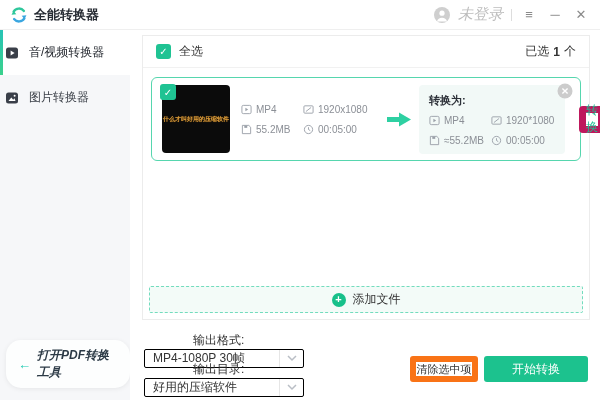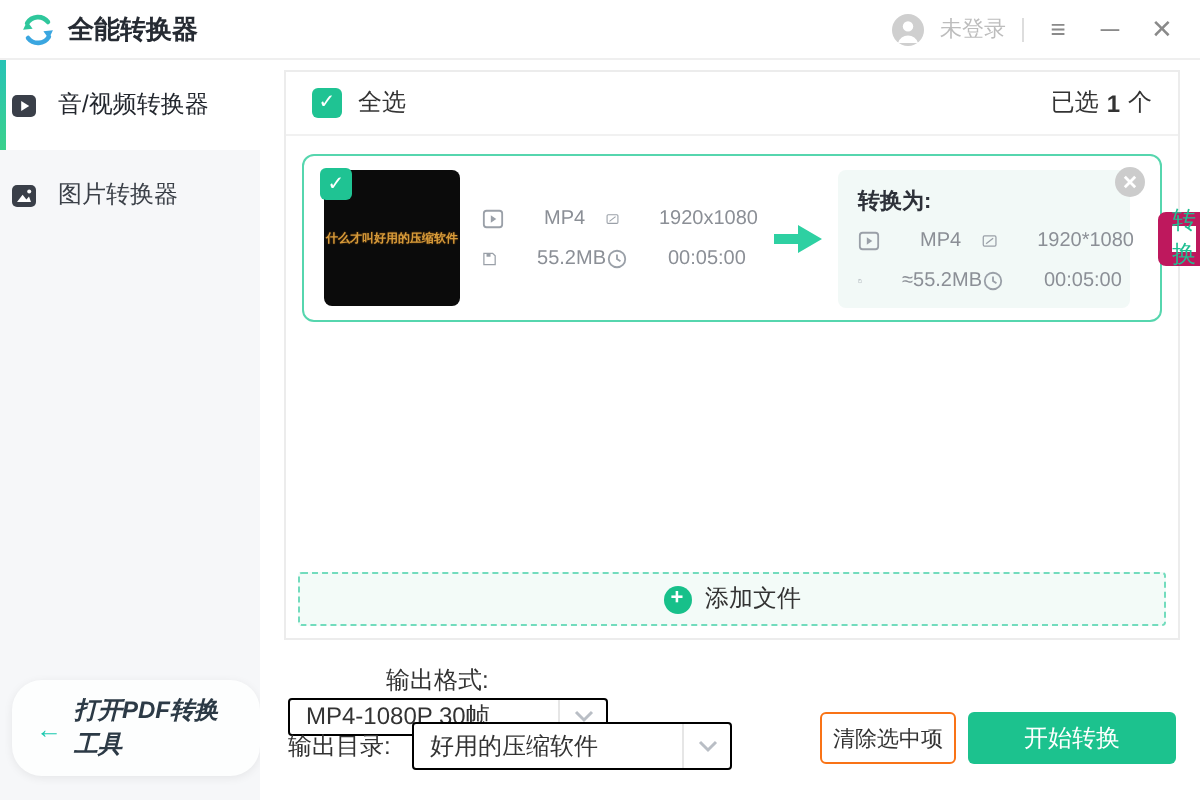--- a/index.html
+++ b/index.html
@@ -5,21 +5,21 @@
   * { margin:0; padding:0; box-sizing:border-box; }
   html,body { width:600px; height:400px; font-family:"Liberation Sans","DejaVu Sans",sans-serif; background:#fff; overflow:hidden; }
   #app { position:relative; width:600px; height:400px; background:#0369a1; }
 
   
   .titlebar { position:absolute; top:0; left:0; right:0; height:30px; background:#fff;
     border-bottom:1px solid #efefef; display:flex; align-items:center; padding:0 10px; }
   .logo { display:flex; align-items:center; }
   .app-title { font-size:13px; font-weight:bold; color:#262b33; margin-left:6px; }
   .titlebar-right { margin-left:auto; display:flex; align-items:center; gap:8px; }
-  .login-text { font-size:11px; color:#bdbdbd; }
+  .login-text { font-size:15px; color:#bdbdbd;font-style:italic; }
   .tb-divider { width:1px; height:12px; background:#ddd; }
   .tb-btn { font-size:13px; color:#8a8a8a; width:18px; text-align:center; cursor:default; line-height:18px; }
 
   
   .sidebar { position:absolute; top:30px; left:0; width:130px; bottom:0; background:#f6f7f9; }
   .side-item { height:45px; display:flex; align-items:center; padding-left:4px; gap:9px;
     font-size:12px; color:#3c4149; position:relative; }
   .side-item.active { background:#fff; color:#23272e; }
   .side-item.active::before { content:""; position:absolute; left:0; top:0; bottom:0; width:3px;
     background:linear-gradient(#27c3b6,#3bd18c); }
@@ -44,50 +44,50 @@
   
   .card { position:absolute; top:41px; left:8px; right:8px; height:84px;
     border:1px solid #56d6ae; border-radius:6px; display:flex; align-items:center; padding:7px 10px; }
   .card-check { position:absolute; top:6px; left:8px; z-index:2; width:16px; height:16px; }
   .thumb { width:68px; height:68px; background:#0b0b0b; border-radius:4px; flex:none;
     display:flex; align-items:center; justify-content:center; overflow:hidden; }
   .thumb-text { color:#d79b3a; font-size:6px; font-weight:bold; white-space:nowrap; text-shadow:0 0 1px #7a4a10; }
   .file-info { margin-left:11px; width:138px; flex:none; }
   .file-name { font-size:12px; font-weight:bold; color:#2e323a; margin-bottom:9px; white-space:nowrap; }
   .detail-grid { display:grid; grid-template-columns:62px 76px; row-gap:9px; }
-  .detail-item { display:flex; align-items:center; gap:20px; font-size:10px; color:#8b8f96; white-space:nowrap; }
+  .detail-item { display:flex; align-items:center; gap:4px; font-size:10px; color:#8b8f96; white-space:nowrap; }
   .big-arrow { flex:none; margin:0 7px; }
   .target-box { background:#f2f9f7; border-radius:4px; padding:8px 10px; width:146px; flex:none; }
   .target-title { font-size:11px; font-weight:bold; color:#2e323a; margin-bottom:7px; }
   .convert-btn { margin-left:14px; width:56px; height:27px; border:7px solid #be185d; border-radius:4px;
     background:#fff; color:#1fbf92; font-size:12px; display:flex; align-items:center; justify-content:center; }
   .card-close { position:absolute; top:5px; right:7px; }
 
   
   .add-file { position:absolute; left:6px; right:6px; bottom:6px; height:27px;
     border:1px dashed #72dcbd; background:#f3fbf8; border-radius:2px;
     display:flex; align-items:center; justify-content:center; gap:7px; }
   .plus-circle { width:14px; height:14px; border-radius:50%; background:#17c08a; color:#fff;
     font-size:11px; font-weight:bold; display:flex; align-items:center; justify-content:center; line-height:1; }
   .add-file-label { font-size:12px; color:#333; }
 
   
   .out-row { position:absolute; left:14px; display:flex; align-items:center; height:24px; }
   .out-row.row1 { top:302px;flex-direction:column; }
-  .out-row.row2 { top:331px; }
+  .out-row.row2 { top:331px;flex-direction:column; }
   .out-label { font-size:12px; color:#333; width:62px; flex:none; }
   .dropdown { width:160px; height:24px; border:1px solid #000000; border-radius:2px; display:flex;
     align-items:center; background:#fff; }
   .dropdown-value { flex:1; font-size:12px; color:#333; padding-left:8px; white-space:nowrap; }
   .dropdown-caret { width:24px; height:100%; border-left:1px solid #e6e6e6; display:flex;
     align-items:center; justify-content:center; }
 
   
   .btn-clear { position:absolute; top:326px; left:280px; width:68px; height:26px; background:#fff;
-    border:1px solid #f97316; border-radius:3px; font-size:11px; color:#333;
+    border:6px solid #f97316; border-radius:3px; font-size:11px; color:#333;
     display:flex; align-items:center; justify-content:center; }
   .btn-start { position:absolute; top:326px; left:354px; width:104px; height:26px; background:#1cc28e;
     border-radius:3px; font-size:12px; color:#fff; display:flex; align-items:center; justify-content:center; }
 </style>
 </head>
 <body>
 
 <div id="app">
 
   <div class="titlebar">

